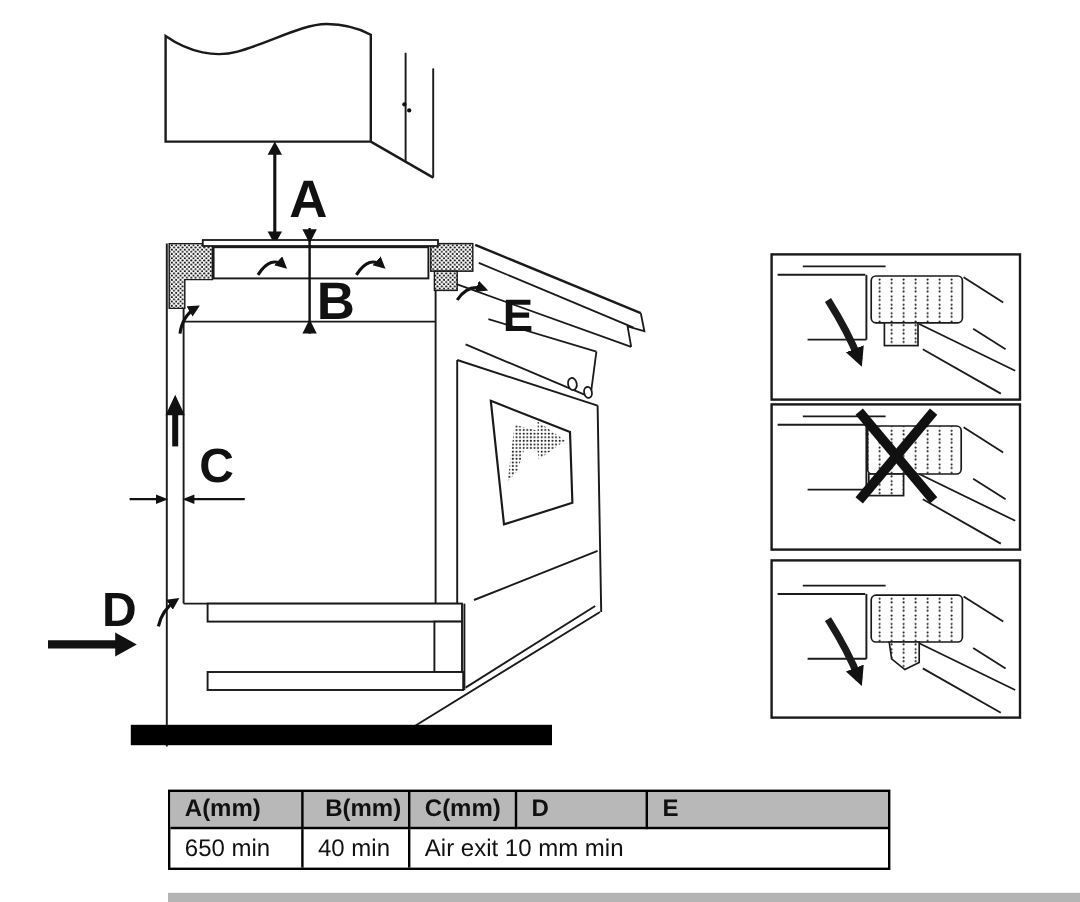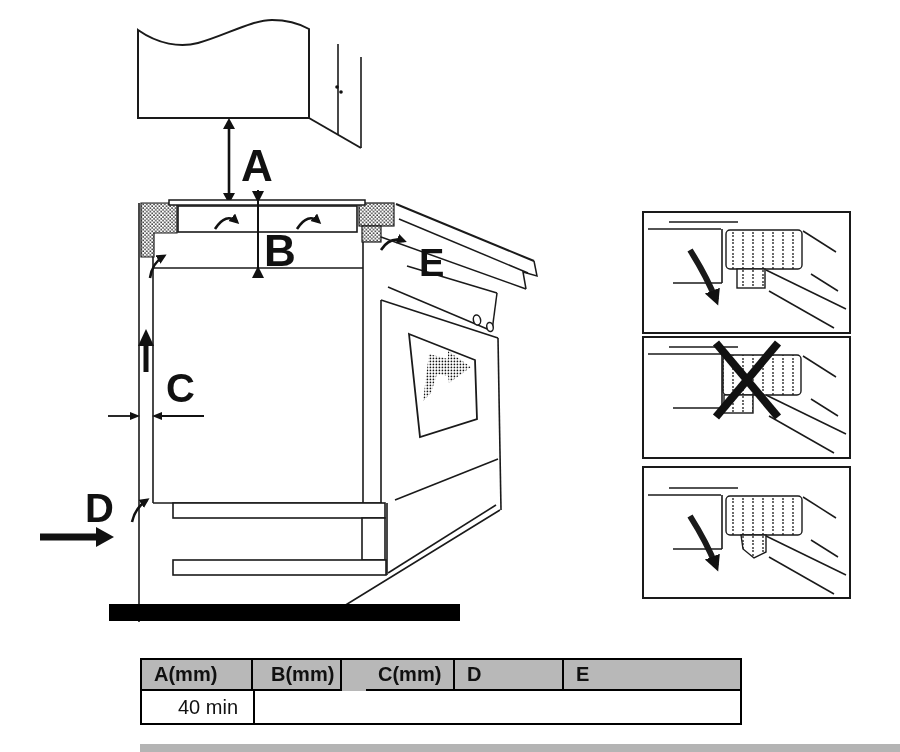--- a/index.html
+++ b/index.html
@@ -15,21 +15,21 @@
   .tbl .row{display:flex;}
   .tbl .row.header{background:#b8b8b8;}
   .tbl .cell{
     box-sizing:border-box;border-right:2px solid #000;
     display:flex;align-items:center;padding-left:12px;
     font-size:20px;color:#111;height:32px;white-space:nowrap;overflow:hidden;
   }
   .tbl .row.header .cell{font-weight:bold;height:31px;border-bottom:2px solid #000;}
   .tbl .cell.c0{width:111px;}
   .tbl .cell.c1{width:89px;padding-left:18px;}
-  .tbl .cell.c2{width:89px;margin-left:24px;}
+  .tbl .cell.c2{width:89px;}
   .tbl .cell.c3{width:109px;}
   .tbl .cell.c4{flex:1;border-right:none;}
   .bottom-strip{
     position:absolute;left:140px;top:744px;width:760px;height:8px;background:#b4b4b4;
   }
 </style>
 </head>
 <body>
 
 <svg width="900" height="752" viewBox="0 0 900 752" style="position:absolute;left:0;top:0" fill="none" stroke-linejoin="miter">
@@ -200,17 +200,19 @@
 
 <div class="tbl">
   <div class="row header">
     <div class="cell c0">A(mm)</div>
     <div class="cell c1">B(mm)</div>
     <div class="cell c2">C(mm)</div>
     <div class="cell c3">D</div>
     <div class="cell c4">E</div>
   </div>
   <div class="row">
+    <div class="cell c0">650 min</div>
     <div class="cell c2">40 min</div>
+    <div class="cell c4">Air exit 10 mm min</div>
   </div>
 </div>
 
 <div class="bottom-strip"></div>
 
 </body></html>

